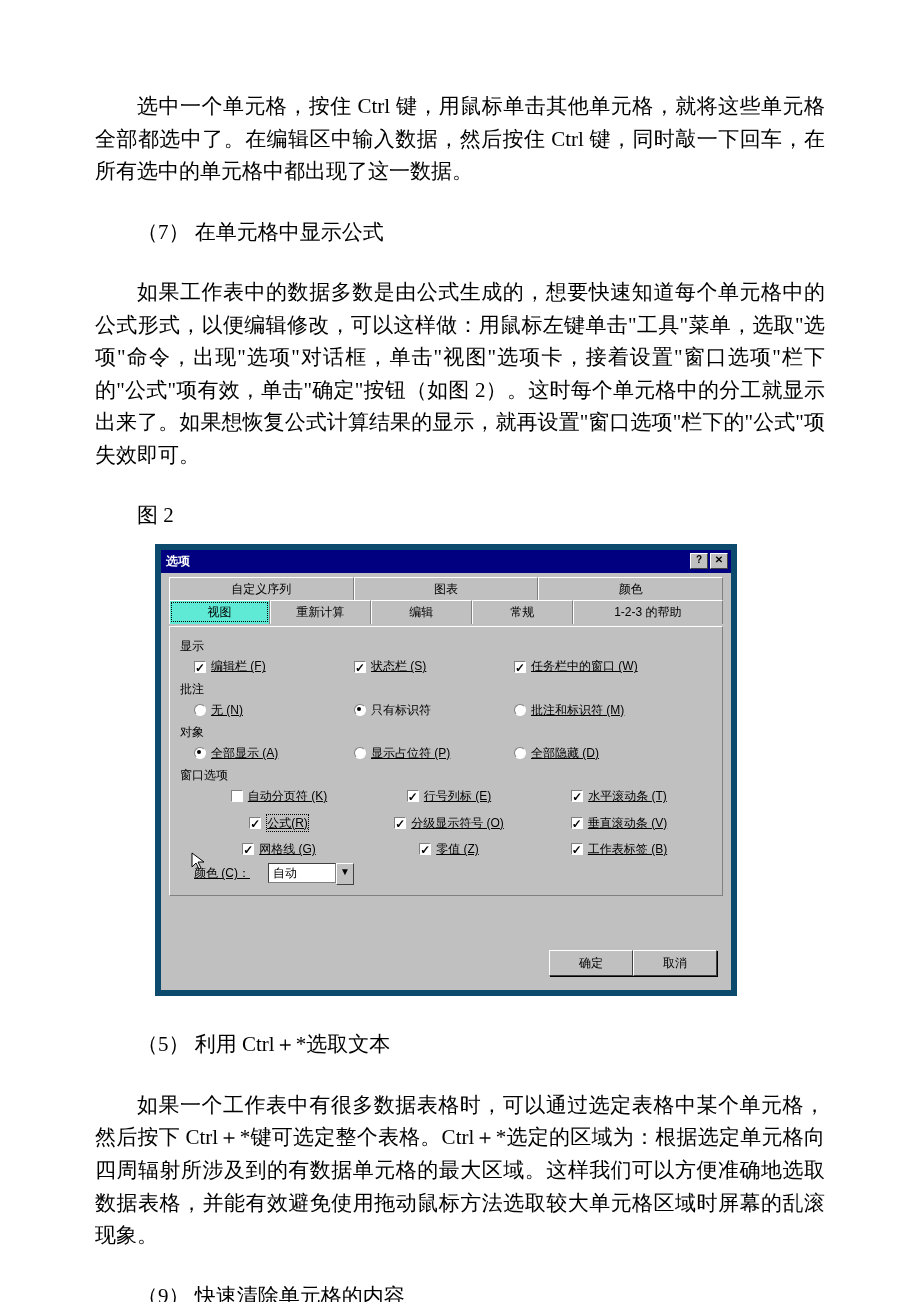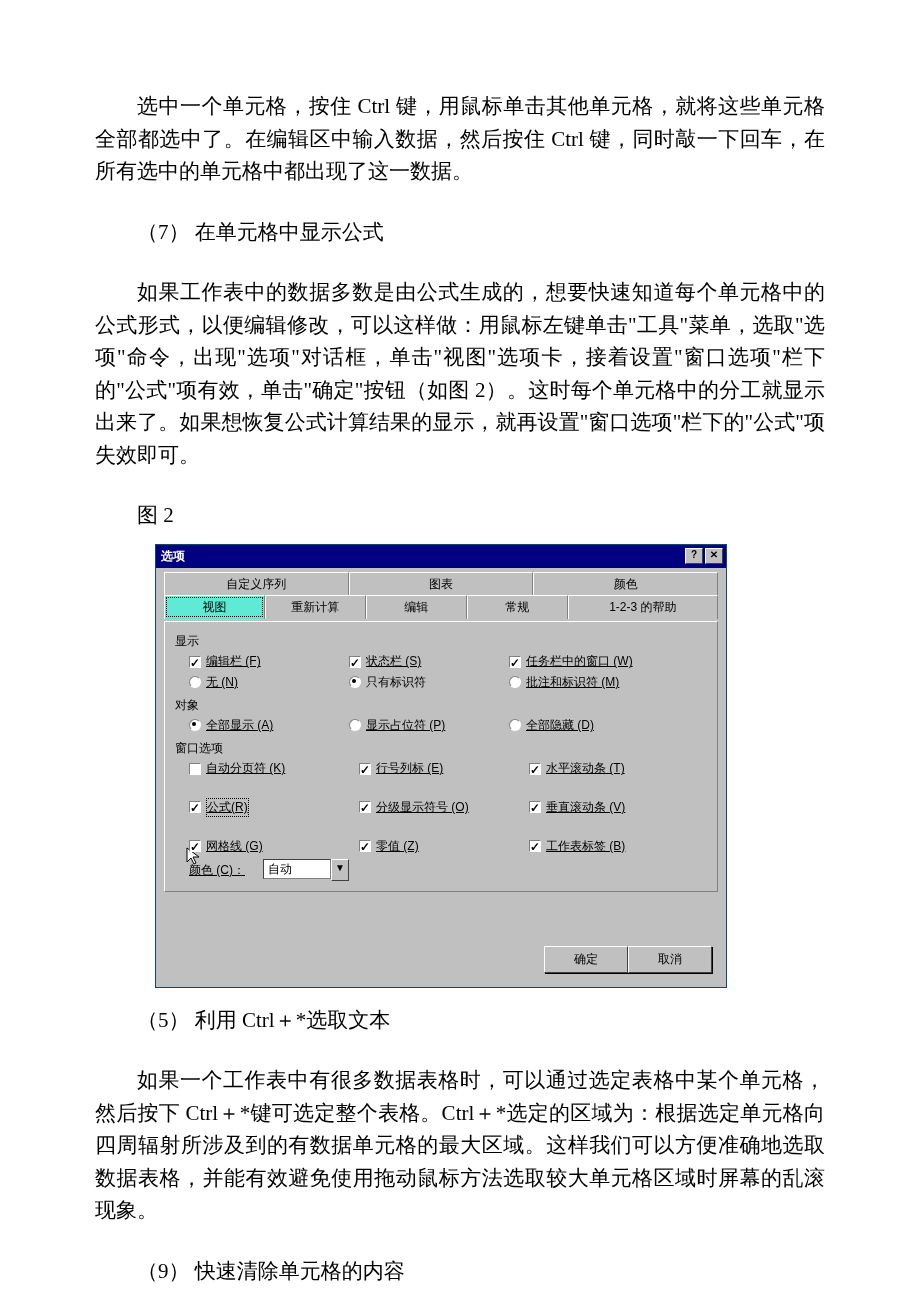--- a/index.html
+++ b/index.html
@@ -25,26 +25,26 @@
     margin: 0 0 28px 0;
   }
   .fig-label {
     text-indent: 2em;
     margin: 0 0 12px 0;
   }
 
   
   .dialog {
     width: 570px;
-    margin: 0 0 16px 60px;
+    margin: 0 0 32px 60px;
     font-family: "SimSun", Tahoma, sans-serif;
     font-size: 12px;
     color: #000;
     background: #c0c0c0;
-    border: 1px solid #0c4a6e;
+    border: 6px solid #0c4a6e;
   }
   .titlebar {
     background: #000080;
     color: #fff;
     display: flex;
     align-items: center;
     justify-content: space-between;
     padding: 2px 3px;
     font-weight: bold;
   }
@@ -152,21 +152,22 @@
     border-radius: 50%;
   }
   .cols3 {
     display: flex;
     margin: 2px 0 2px 14px;
   }
   .col {
     flex: 1;
     display: flex;
     flex-direction: column;
-    gap: 20px;
+    gap: 8px;
+    align-items: center;
   }
   .col .item {
     display: flex;
     align-items: center;
   }
   .color-row {
     display: flex;
     align-items: center;
     margin: 4px 0 0 14px;
   }
@@ -290,20 +291,21 @@
           <div class="item">
               <span class="chk checked"></span>
               <span class="underline">状态栏 (S)</span>
             </div>
           <div class="item wd">
               <span class="chk checked"></span>
               <span class="underline">任务栏中的窗口 (W)</span>
             </div>
         </div>
 
+        <div class="group-label">批注</div>
         <div class="row">
           <div class="item">
               <span class="rdo"></span>
               <span class="underline">无 (N)</span>
             </div>
           <div class="item">
               <span class="rdo checked"></span>
               <span>只有标识符</span>
             </div>
           <div class="item wd">

